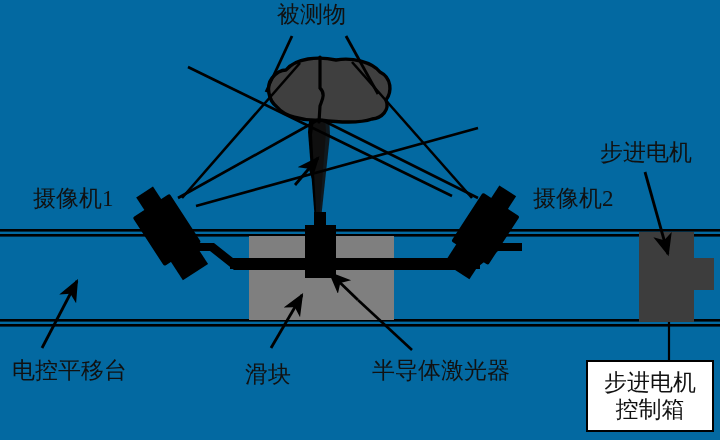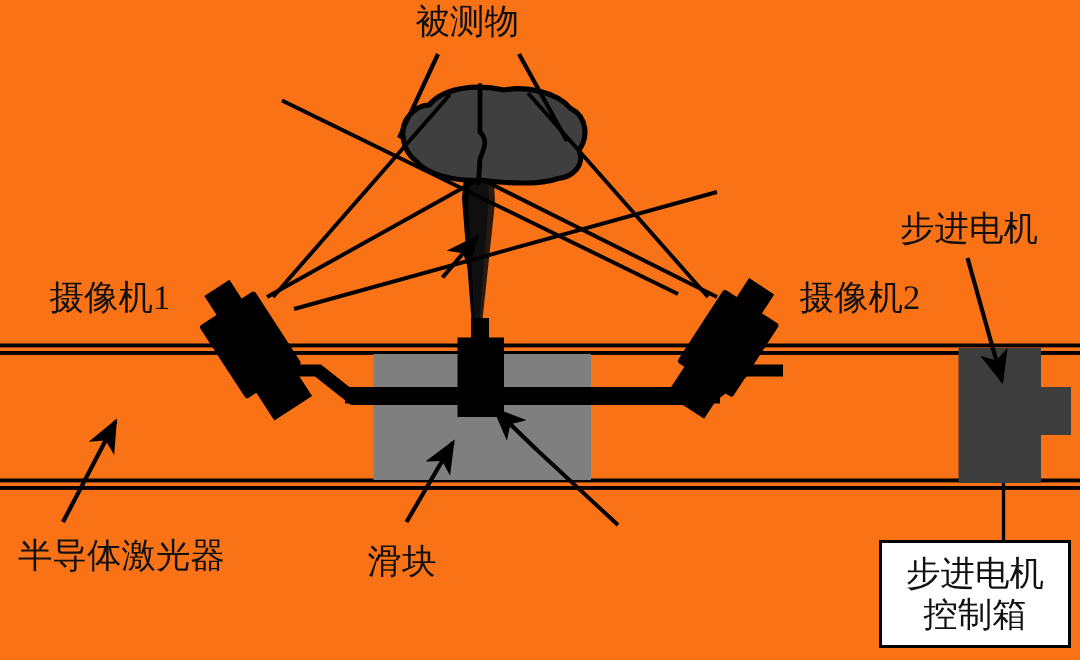--- a/index.html
+++ b/index.html
@@ -4,21 +4,21 @@
 <style>
   html, body {
     margin: 0;
     padding: 0;
     background: #ffffff;
   }
   #stage {
     position: relative;
     width: 720px;
     height: 440px;
-    background: #f97316;
+    background: #0369a1;
     overflow: hidden;
     font-family: "Liberation Serif", "DejaVu Serif", serif;
   }
   #diagram {
     position: absolute;
     left: 0;
     top: 0;
     width: 720px;
     height: 440px;
   }
@@ -171,23 +171,24 @@
 
   <div class="lbl" id="lbl-object">被测物</div>
 
   <div class="lbl" id="lbl-cam1">摄像机1</div>
 
   <div class="lbl" id="lbl-cam2">摄像机2</div>
 
 
   <div class="lbl" id="lbl-stepper">步进电机</div>
 
-  <div class="lbl" id="lbl-stage">半导体激光器</div>
+  <div class="lbl" id="lbl-stage">电控平移台</div>
 
   <div class="lbl" id="lbl-slider">滑块</div>
 
+  <div class="lbl" id="lbl-laser">半导体激光器</div>
 
   <div class="lbl-box" id="lbl-ctrlbox">
     <span>步进电机</span>
     <span>控制箱</span>
   </div>
 
 </div>
 
 </body></html>

